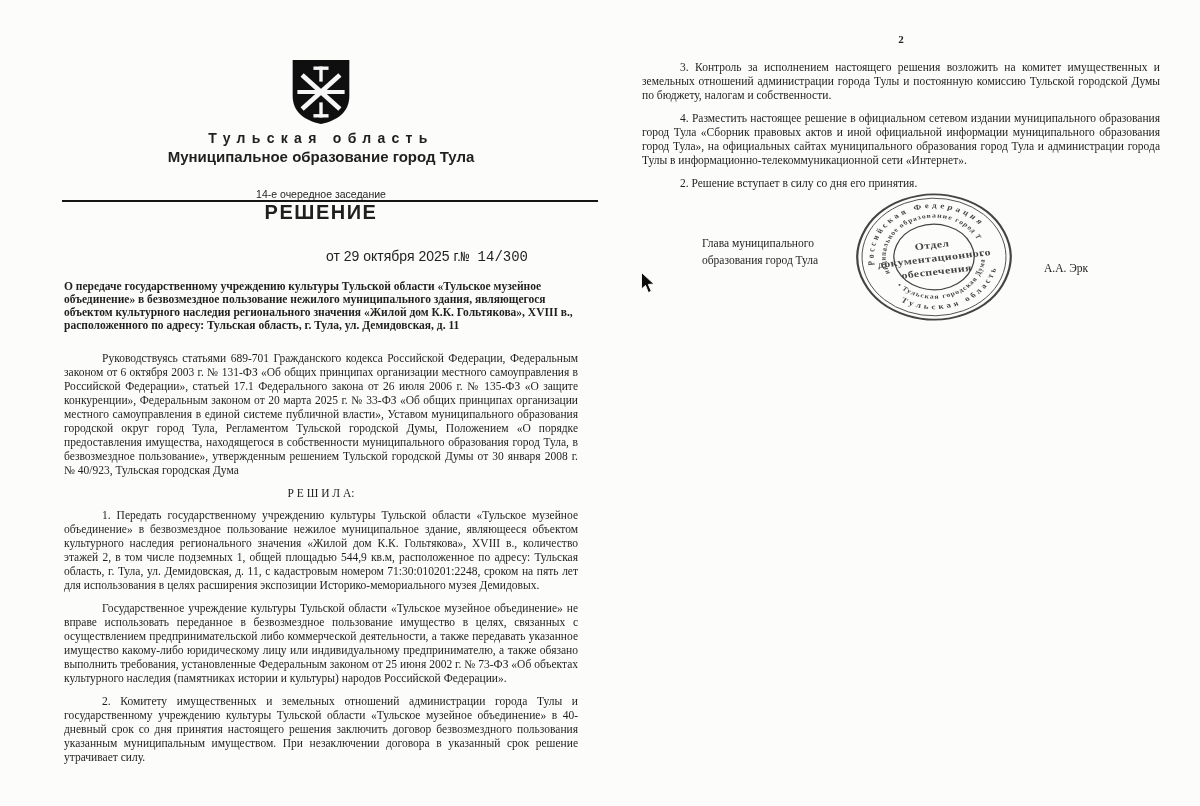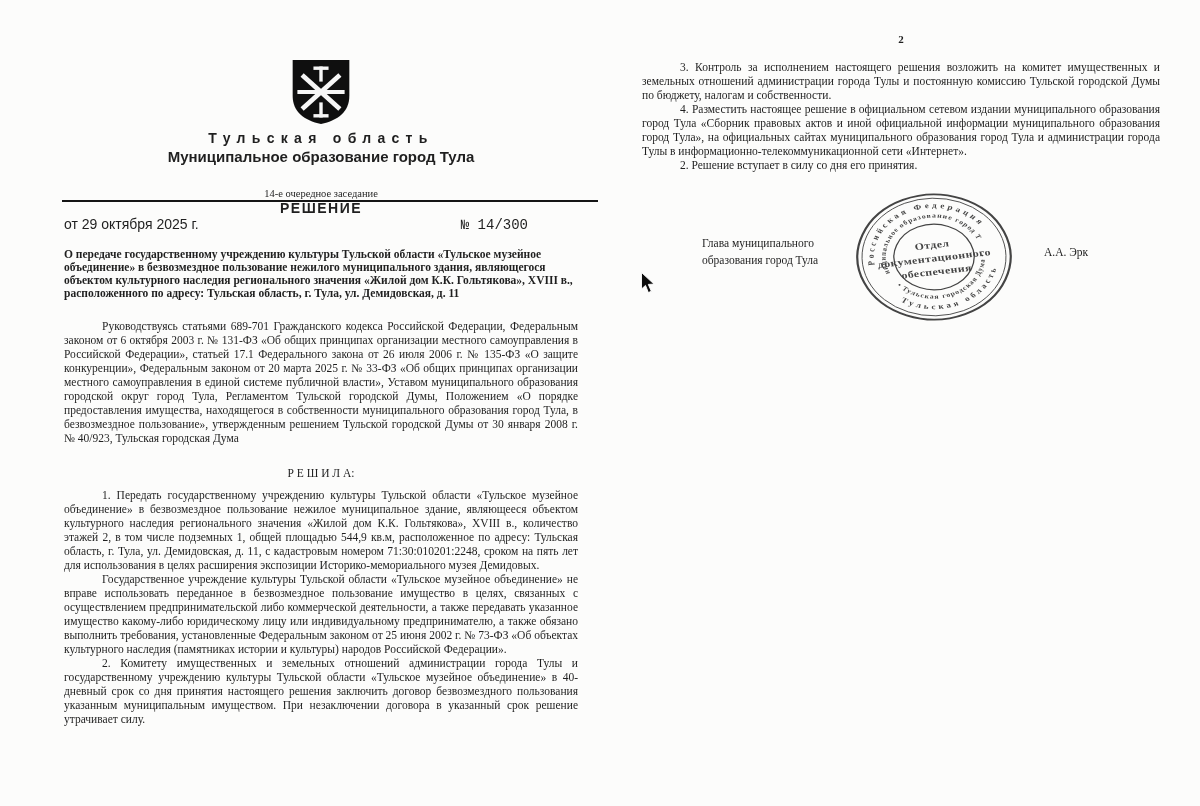--- a/index.html
+++ b/index.html
@@ -19,40 +19,40 @@
   .page1 { left:64px;  width:514px; }
   .page2 { left:642px; width:518px; }
 
   
   .coat { display:block; margin:58px auto 4px; width:64px; height:68px; }
   .lh-line { text-align:center; font-family:"Liberation Sans", sans-serif; font-weight:700; }
   .region { font-size:14px; letter-spacing:0.45em; margin-bottom:2px; }
   .muni   { font-size:15px; line-height:18px; }
   .conv   { font-size:14px; line-height:18px; margin-top:1px; }
   .rule   { position:absolute; left:-2px; top:200px; width:536px; height:2px; background:#151515; }
-  .session{ text-align:center; font-family:Liberation Serif, serif; font-size:10.5px; margin-top:22px; }
-  .doctype{ text-align:center; font-family:"Liberation Sans", sans-serif; font-weight:700; font-size:14px; letter-spacing:1.5px; margin-top:1px; }
-  .daterow{ display:flex; justify-content:space-between; align-items:baseline;
-            font-family:"Liberation Sans", sans-serif; font-size:14px; margin-top:0; }
+  .session{ text-align:center; font-family:Liberation Sans, sans-serif; font-size:10.5px; margin-top:22px; }
+  .doctype{ text-align:center; font-family:"Liberation Sans", sans-serif; font-weight:700; font-size:20px; letter-spacing:1.5px; margin-top:1px; }
+  .daterow{ display:flex; justify-content:flex-end; align-items:baseline;
+            font-family:"Liberation Sans", sans-serif; font-size:14px; margin-top:24px; }
   .daterow .num { margin-right:50px;font-family:Liberation Mono, monospace; }
 
   
   .content { margin-top:15px; }
   .doc-title { font-weight:700; font-size:11.5px; line-height:13px; }
   .par { font-size:11.5px; line-height:14px; text-align:justify; text-indent:38px; }
   .preamble { margin-top:19px; }
-  .resolved { text-align:center; font-size:11.5px; margin:22px 0 9px; }
-  .par + .par { margin-top:0; }
+  .resolved { text-align:center; font-size:11.5px; margin:10px 0 9px; }
+  .par + .par { margin-top:9px; }
 
   
   .pagenum { text-align:center; font-weight:700; font-size:11px; margin-top:33px; }
   .page2 .par-group { margin-top:15px; }
   .last-par { text-align:left; }
   .sig { position:absolute; left:60px; top:235px; font-size:11.5px; line-height:16.5px; }
-  .signame { position:absolute; left:402px; top:246px; font-size:11.5px; }
+  .signame { position:absolute; left:402px; top:262px; font-size:11.5px; }
   .stamp { position:absolute; left:210px; top:190px; width:164px; height:134px; opacity:0.88; }
   .stamp text { fill:#2b2b2b; font-family:"Liberation Serif", serif; font-weight:700; }
   .ring-outer-text { font-size:10px; letter-spacing:3.5px; }
   .ring-inner-text { font-size:8.5px; letter-spacing:1.1px; }
   .stamp-center { font-size:13px; text-anchor:middle; letter-spacing:0.5px; }
 
   .cursor { position:absolute; left:640px; top:272px; width:15px; height:23px; }
 </style>
 </head>
 <body>

